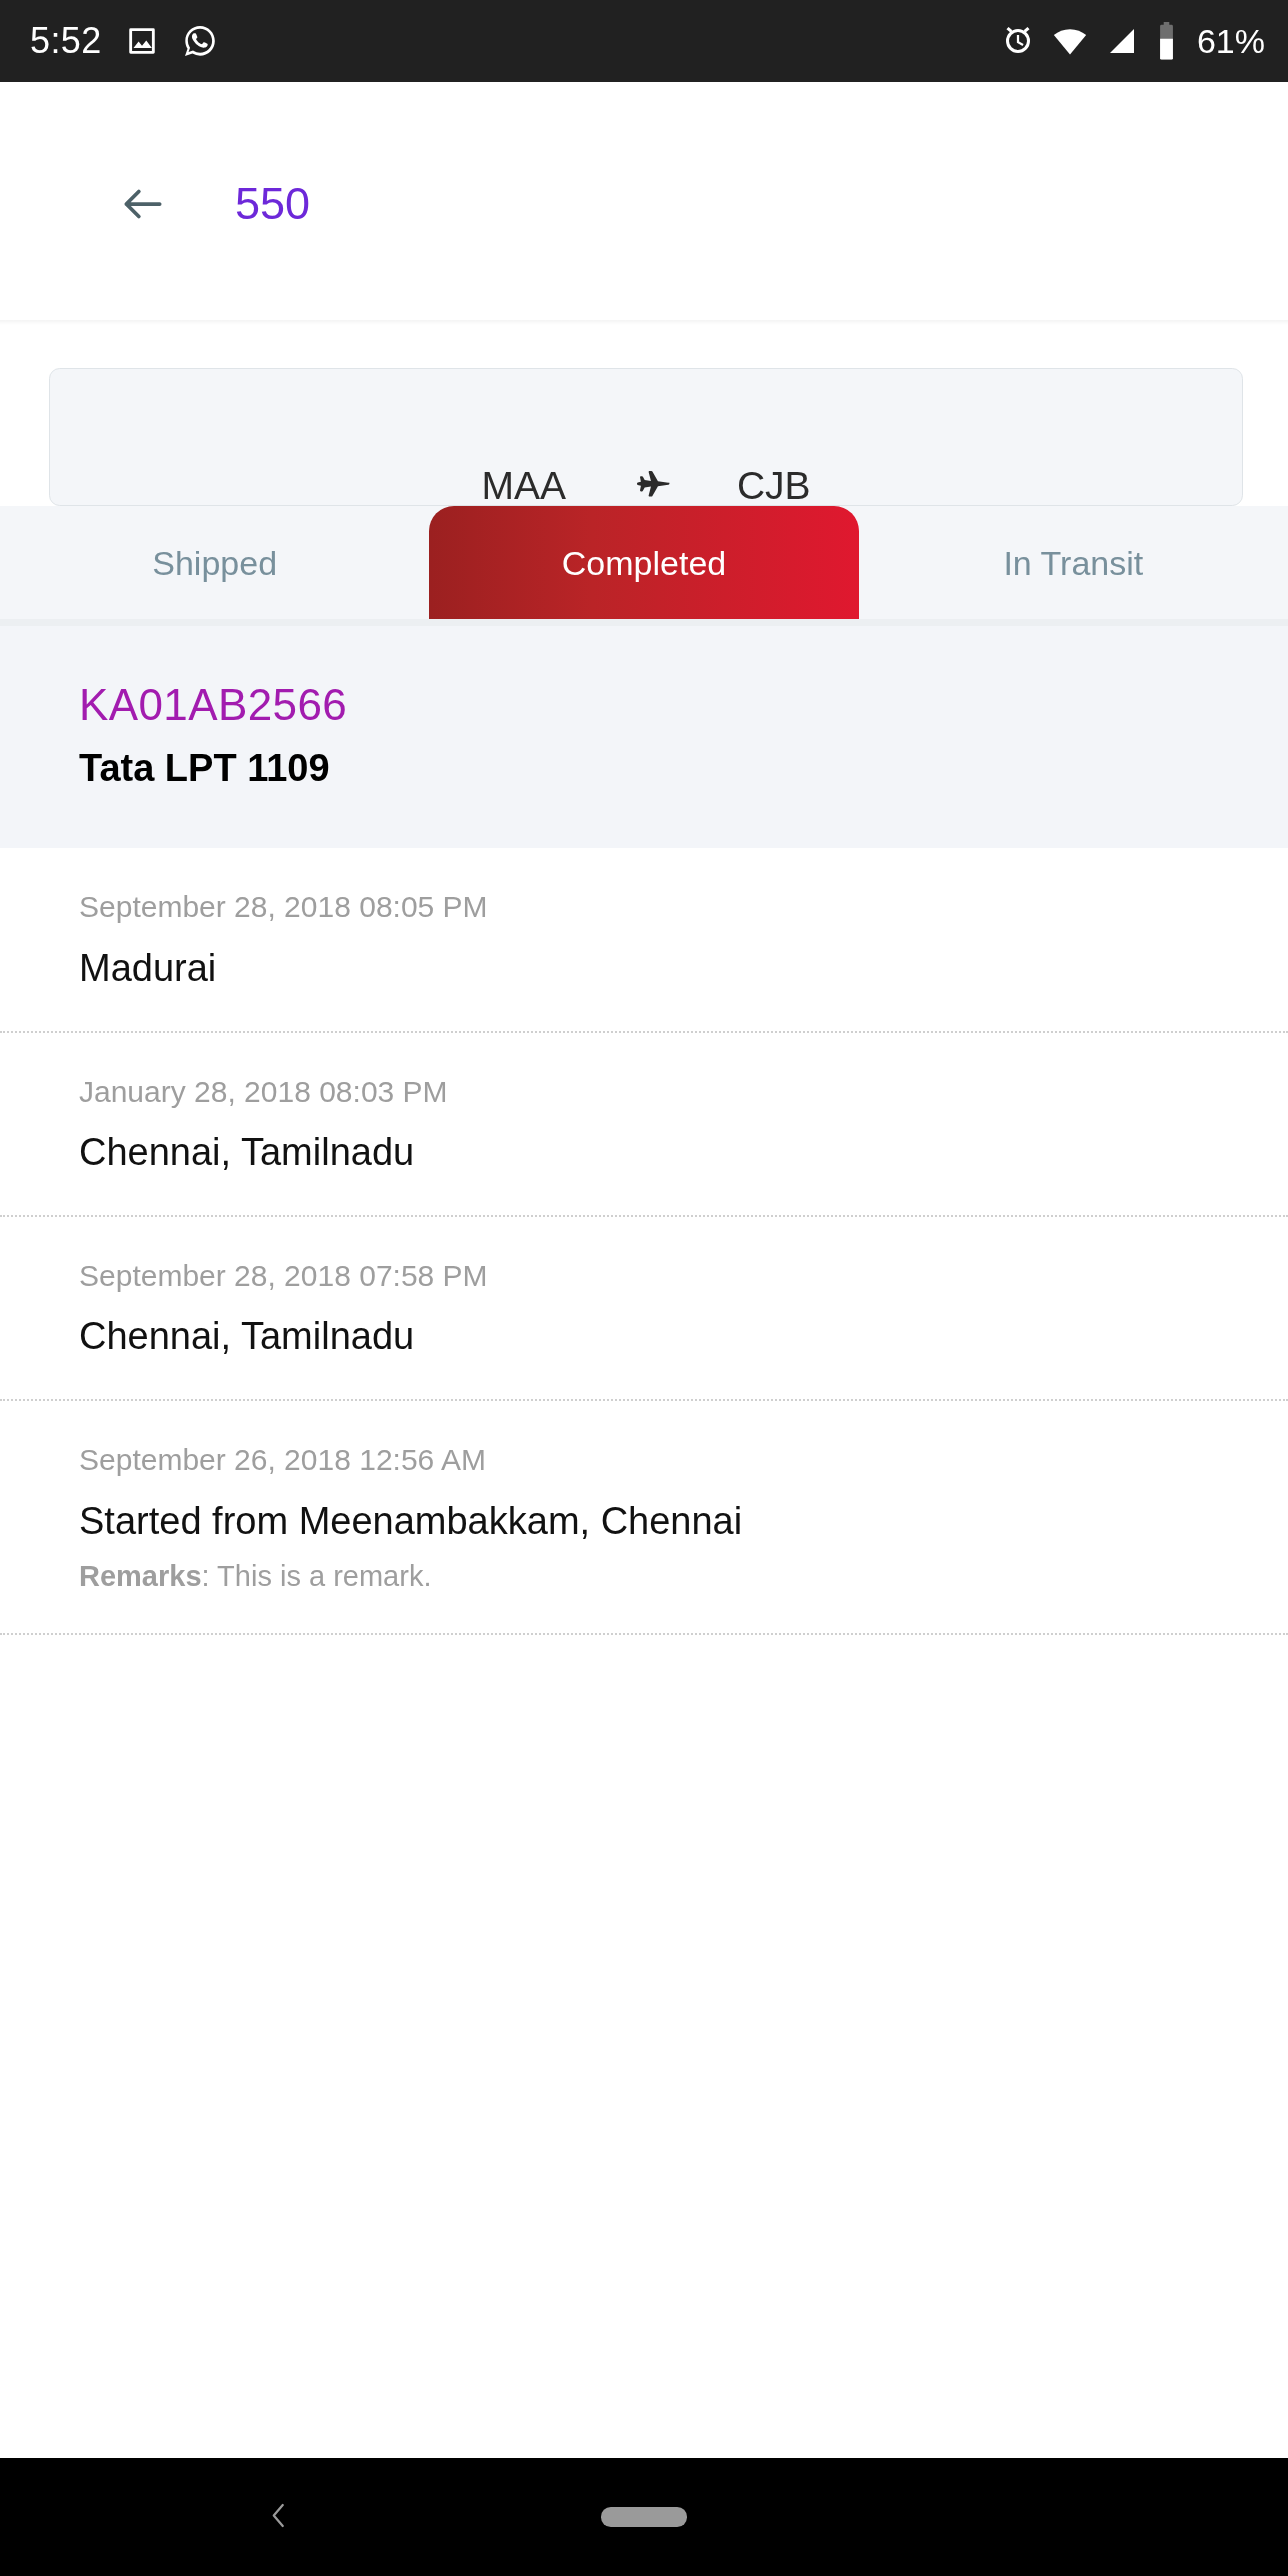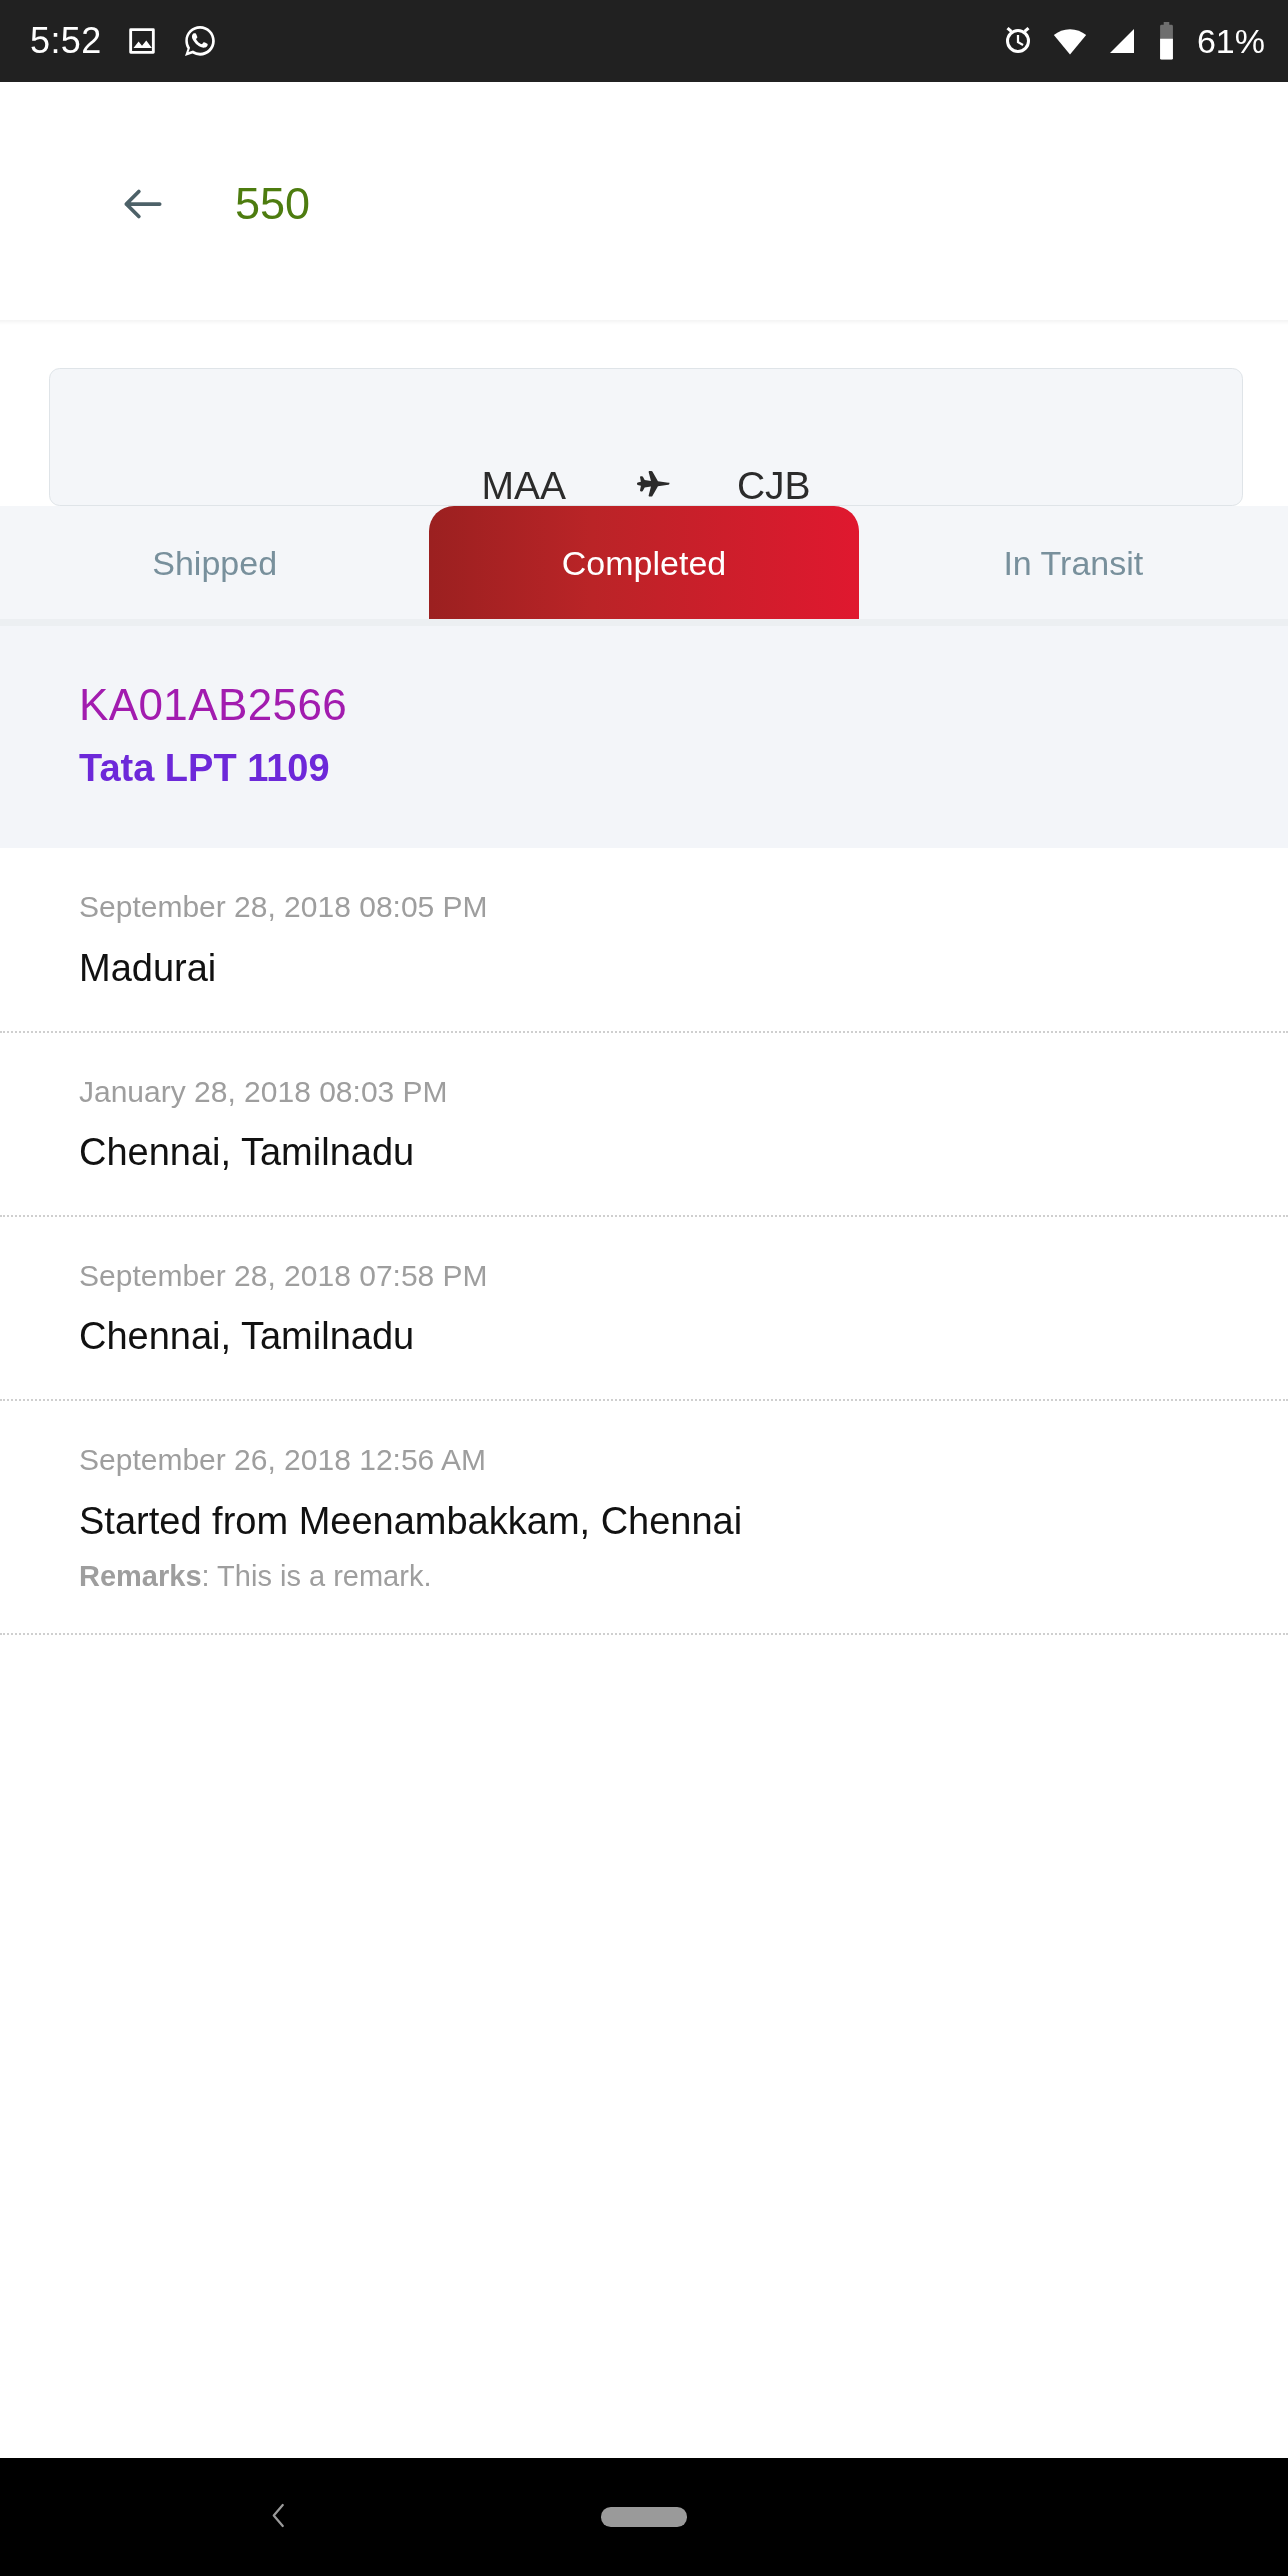--- a/index.html
+++ b/index.html
@@ -67,21 +67,21 @@
   }
   .app-bar::after {
     content: "";
     position: absolute;
     left: 0; right: 0; bottom: 0;
     height: 5.4px;
     background: linear-gradient(to bottom, rgba(0,0,0,0.045), rgba(0,0,0,0));
   }
   .back-arrow { display: block; }
   .app-title {
-    color: #4d7c0f;
+    color: #6d28d9;
     font-size: 45px;
     margin-left: 67px;
     line-height: 1;
   }
 
   
   .route-wrap {
     background: #ffffff;
     padding: 43px 45px 0 49px;
     flex: 0 0 auto;
@@ -141,21 +141,21 @@
   .vehicle-plate {
     font-size: 44px;
     font-weight: 300;
     color: #a21caf;
     line-height: 1.1;
     letter-spacing: 0.4px;
   }
   .vehicle-model {
     font-size: 38px;
     font-weight: bold;
-    color: #6d28d9;
+    color: #000000;
     line-height: 1.1;
     margin-top: 18px;
   }
 
   
   .timeline {
     background: #ffffff;
     flex: 1 1 auto;
     overflow: hidden;
   }

